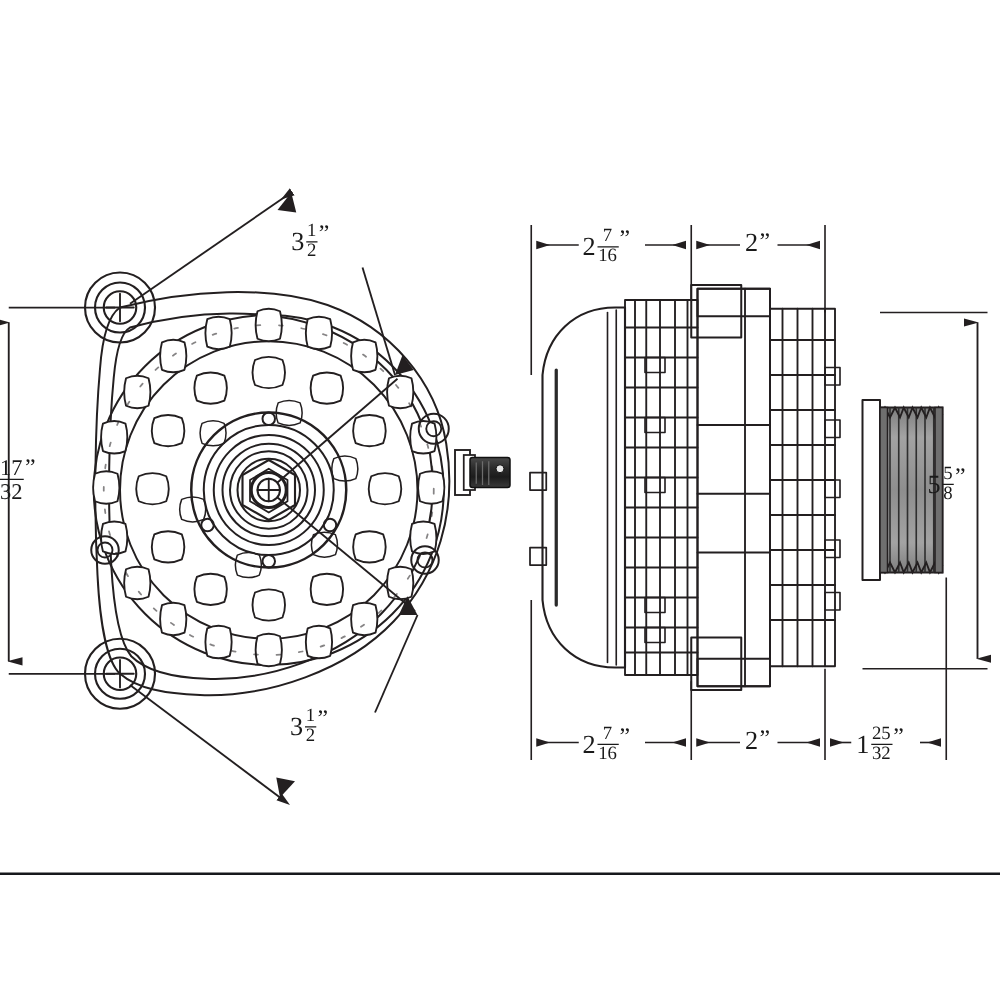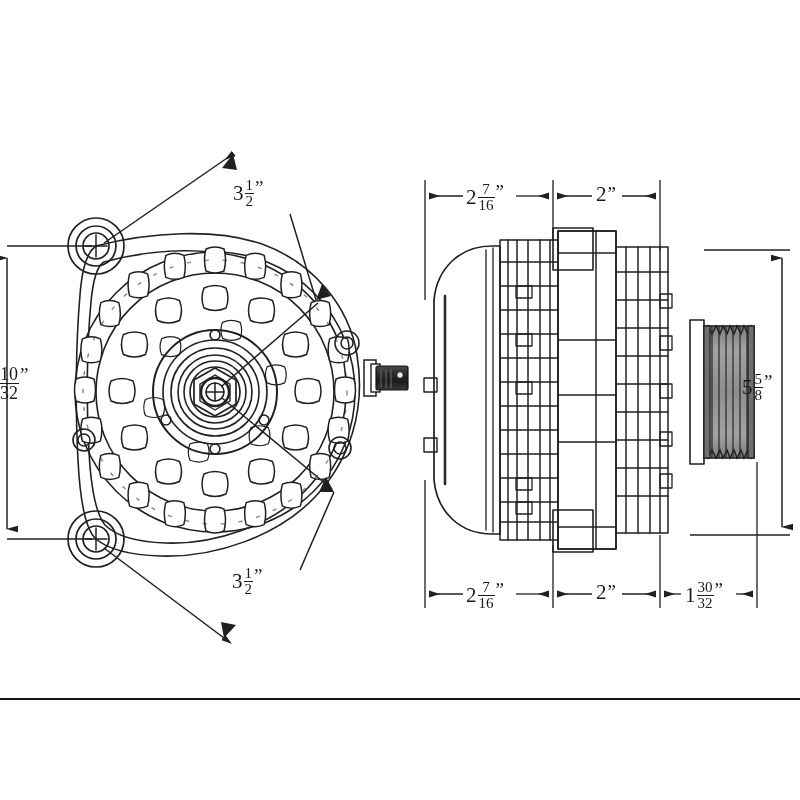--- a/index.html
+++ b/index.html
@@ -387,21 +387,21 @@
   <span class="frac">
     <span class="num">1</span>
     <span class="den">2</span>
   </span>
   <span class="inchmark">”</span>
 </div>
 
 <div class="dimlabel" style="left:-2px; top:365px;">
   <span class="whole"></span>
   <span class="frac" style="font-size:18px;">
-    <span class="num">10</span>
+    <span class="num">17</span>
     <span class="den">32</span>
   </span>
   <span class="inchmark">”</span>
 </div>
 
 <div class="dimlabel" style="left:466px; top:182px;">
   <span class="whole">2</span>
   <span class="frac">
     <span class="num">7</span>
     <span class="den">16</span>
@@ -424,21 +424,21 @@
 </div>
 
 <div class="dimlabel" style="left:596px; top:582px;">
   <span class="whole">2</span>
   <span class="inchmark">”</span>
 </div>
 
 <div class="dimlabel" style="left:685px; top:580px;">
   <span class="whole">1</span>
   <span class="frac">
-    <span class="num">30</span>
+    <span class="num">25</span>
     <span class="den">32</span>
   </span>
   <span class="inchmark">”</span>
 </div>
 
 <div class="dimlabel" style="left:742px; top:372px;">
   <span class="whole">5</span>
   <span class="frac">
     <span class="num">5</span>
     <span class="den">8</span>

